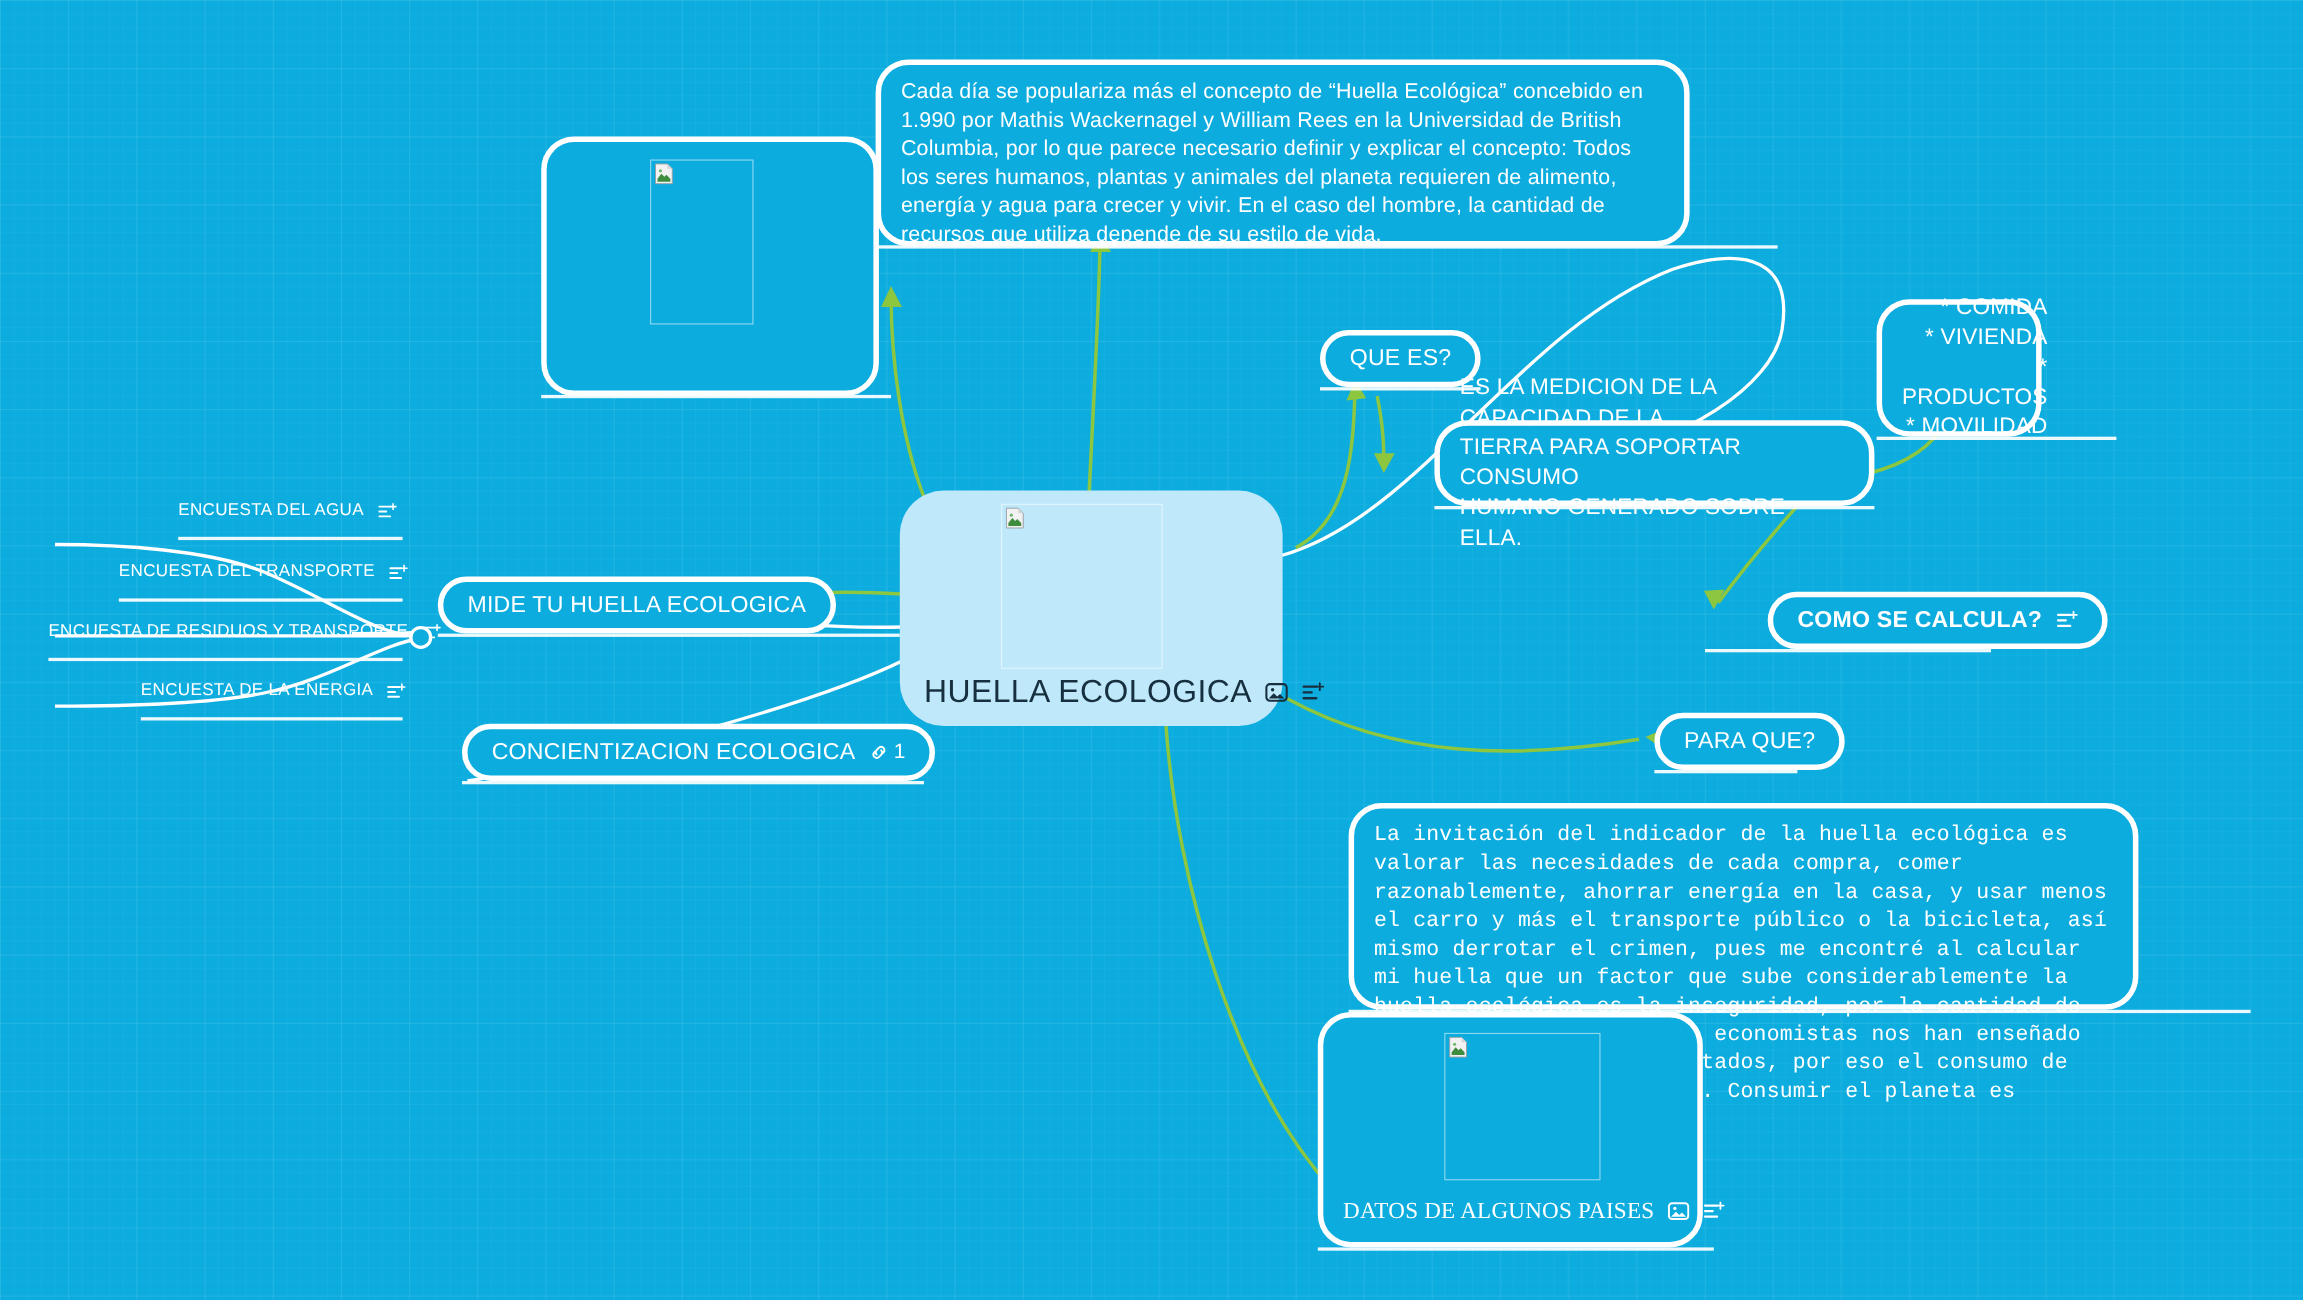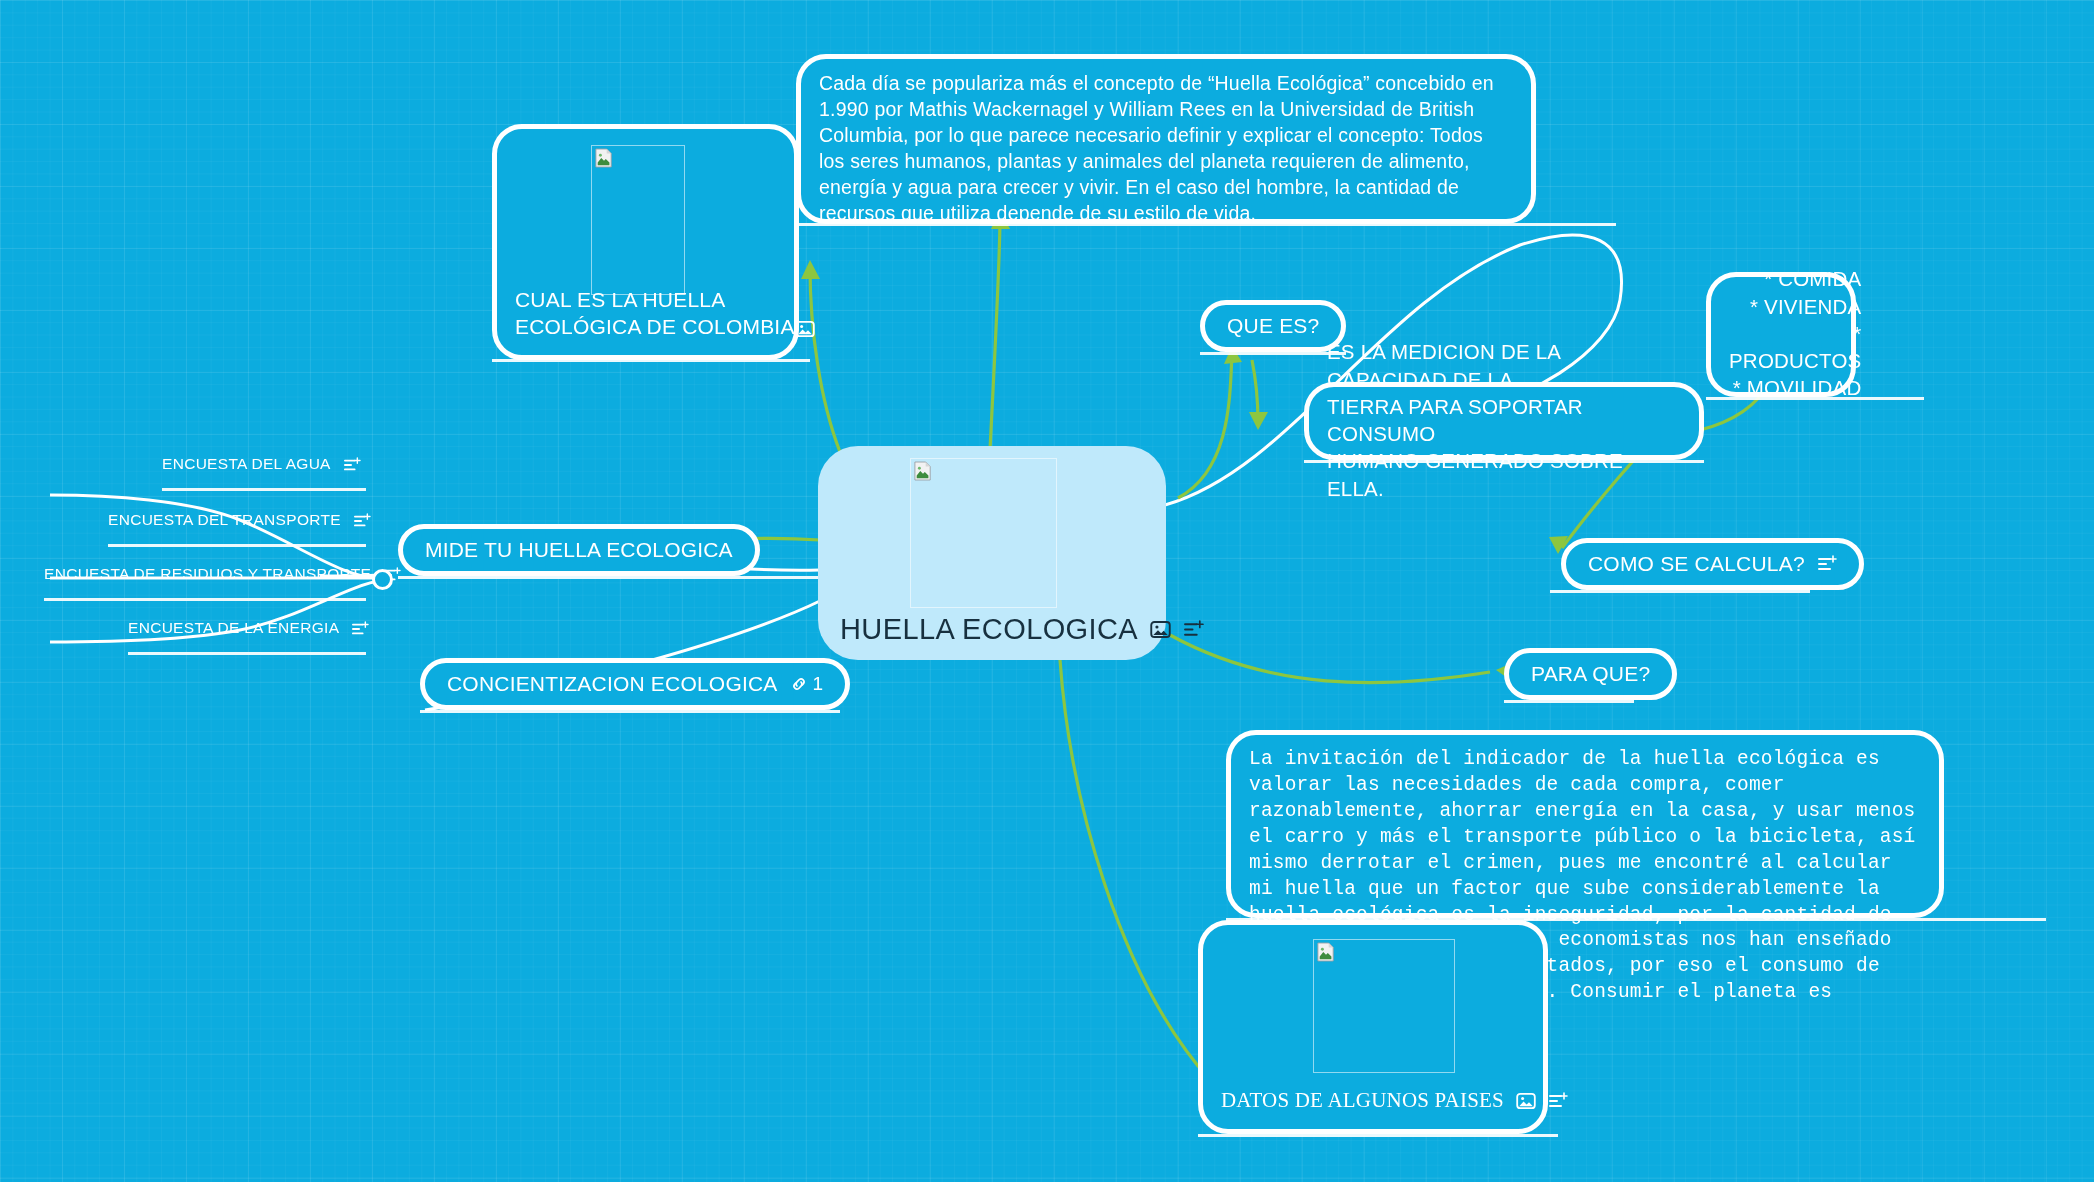--- a/index.html
+++ b/index.html
@@ -211,51 +211,40 @@
 
   <div class="node" style="left:492px; top:124px; width:307px; height:236px; border-radius:30px; display:block;">
     <div class="img-placeholder" style="left:94px; top:16px; width:92px; height:148px;">
       <svg class="broken" viewBox="0 0 20 22">
         <path d="M1 1h12l5 5v15H1z" fill="#f2f2f2" stroke="#9aa0a6" stroke-width="1"></path>
         <path d="M13 1l5 5h-5z" fill="#d6d6d6"></path>
         <path d="M3 16l4-5 3 3 2-2 4 4v3H3z" fill="#3e8c3e"></path>
         <circle cx="6" cy="8" r="1.6" fill="#6cb86c"></circle>
       </svg>
     </div>
-    <div style="position:absolute; left:18px; bottom:14px; right:16px; display:flex; align-items:flex-end; justify-content:space-between;">
-      <span class="label" style="font-size:21px; line-height:1.28; white-space:pre;">CUAL ES LA HUELLA
-ECOLÓGICA DE COLOMBIA</span>
-      <span class="icn" style="margin-bottom:2px;">
-        <svg width="20" height="20" viewBox="0 0 20 20">
-          <rect x="1.2" y="2.8" width="17.6" height="14.4" rx="3" fill="none" stroke="#fff" stroke-width="1.8"></rect>
-          <circle cx="6.6" cy="7.6" r="1.5" fill="#fff"></circle>
-          <path d="M3.2 15.2l4.4-4.6 3 3 2.4-2.3 3.8 3.9z" fill="#fff"></path>
-        </svg>
-      </span>
-    </div>
   </div>
 
   <div class="node pill" style="left:1200px; top:300px;">
     <span class="label">QUE ES?</span>
   </div>
 
   <div class="node para" style="left:1304px; top:382px; width:400px; height:78px; font-size:20.5px; align-items:center;">
     <span class="label">ES LA MEDICION DE LA CAPACIDAD DE LA
 TIERRA PARA SOPORTAR CONSUMO
 HUMANO GENERADO SOBRE ELLA.</span>
   </div>
 
   <div class="node para" style="left:1706px; top:272px; width:150px; height:125px; font-size:20.5px; align-items:center;text-align:right;">
     <span class="label">* COMIDA
 * VIVIENDA
 * PRODUCTOS
 * MOVILIDAD</span>
   </div>
 
-  <div class="node pill" style="left:1561px; top:538px; height:52px;">
+  <div class="node pill" style="left:1607px; top:538px; height:52px;font-weight:bold;">
     <span class="label">COMO SE CALCULA?</span>
     <span class="icn icn-gap">
       <svg width="20" height="18" viewBox="0 0 20 18">
         <rect x="1" y="3" width="13" height="2" rx="1" fill="#fff"></rect>
         <rect x="1" y="8" width="9" height="2" rx="1" fill="#fff"></rect>
         <rect x="1" y="13" width="13" height="2" rx="1" fill="#fff"></rect>
         <path d="M16 1v6M13 4h6" stroke="#fff" stroke-width="1.6" stroke-linecap="round"></path>
       </svg>
     </span>
   </div>

